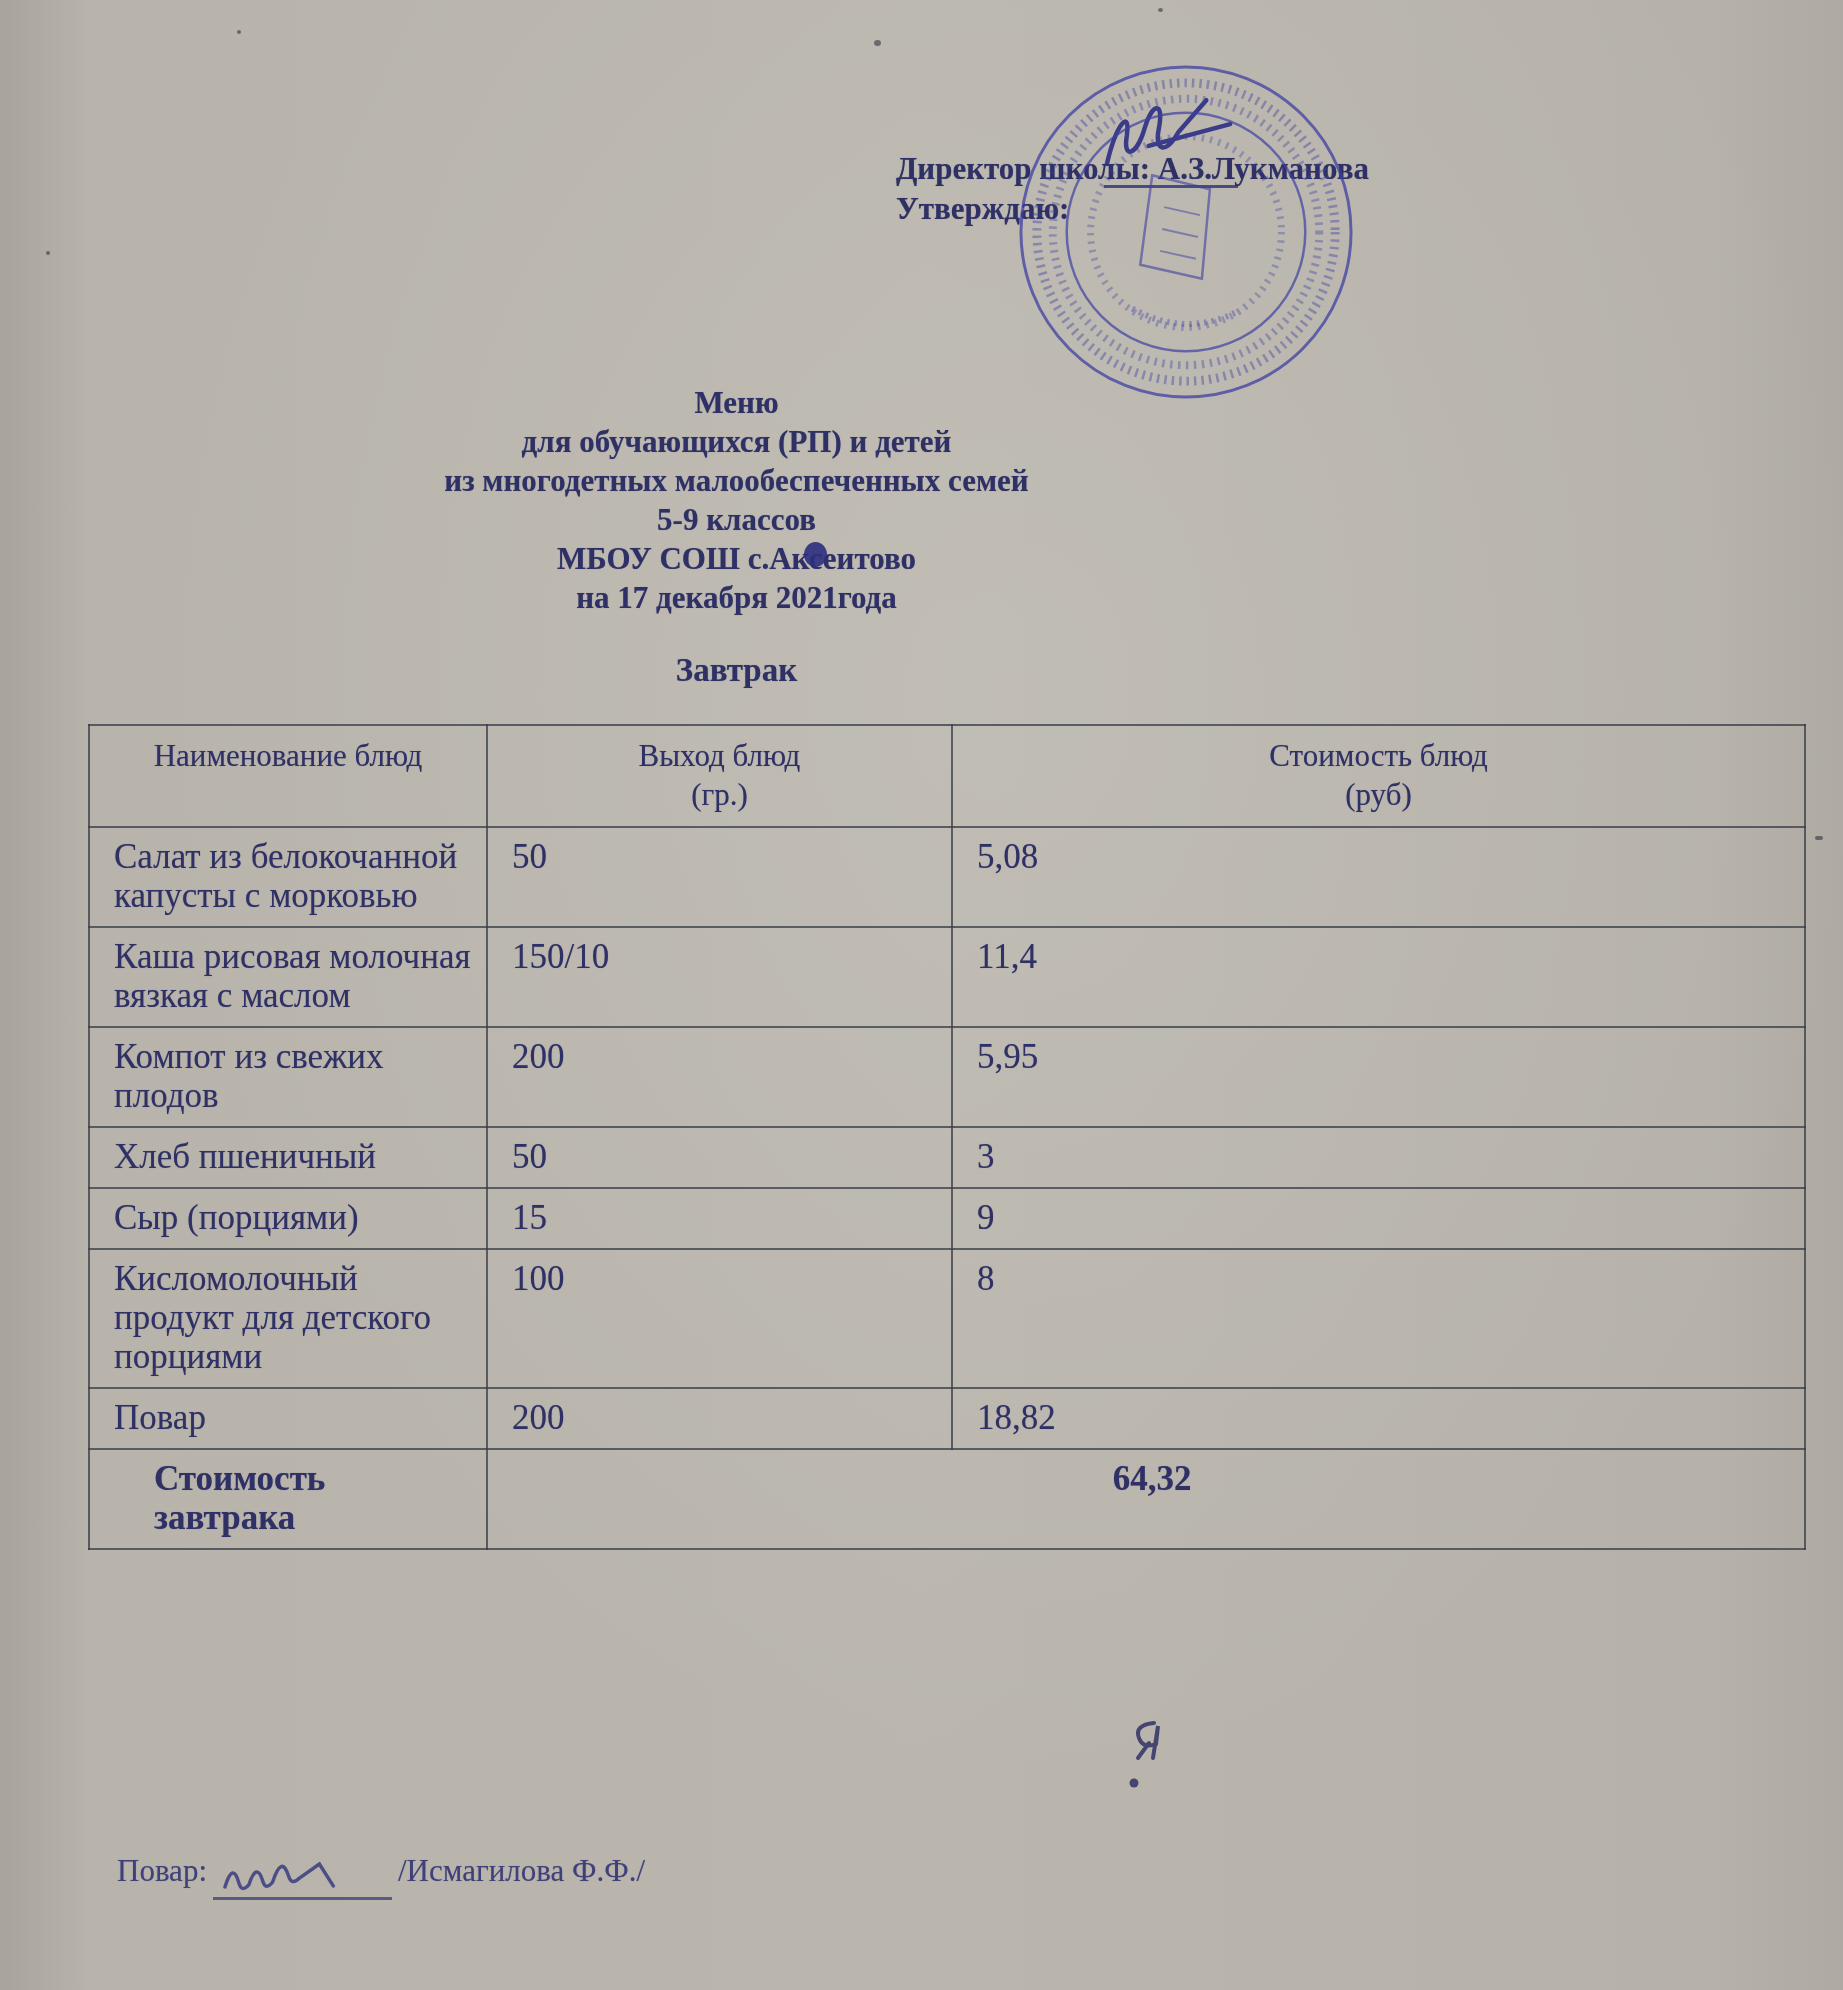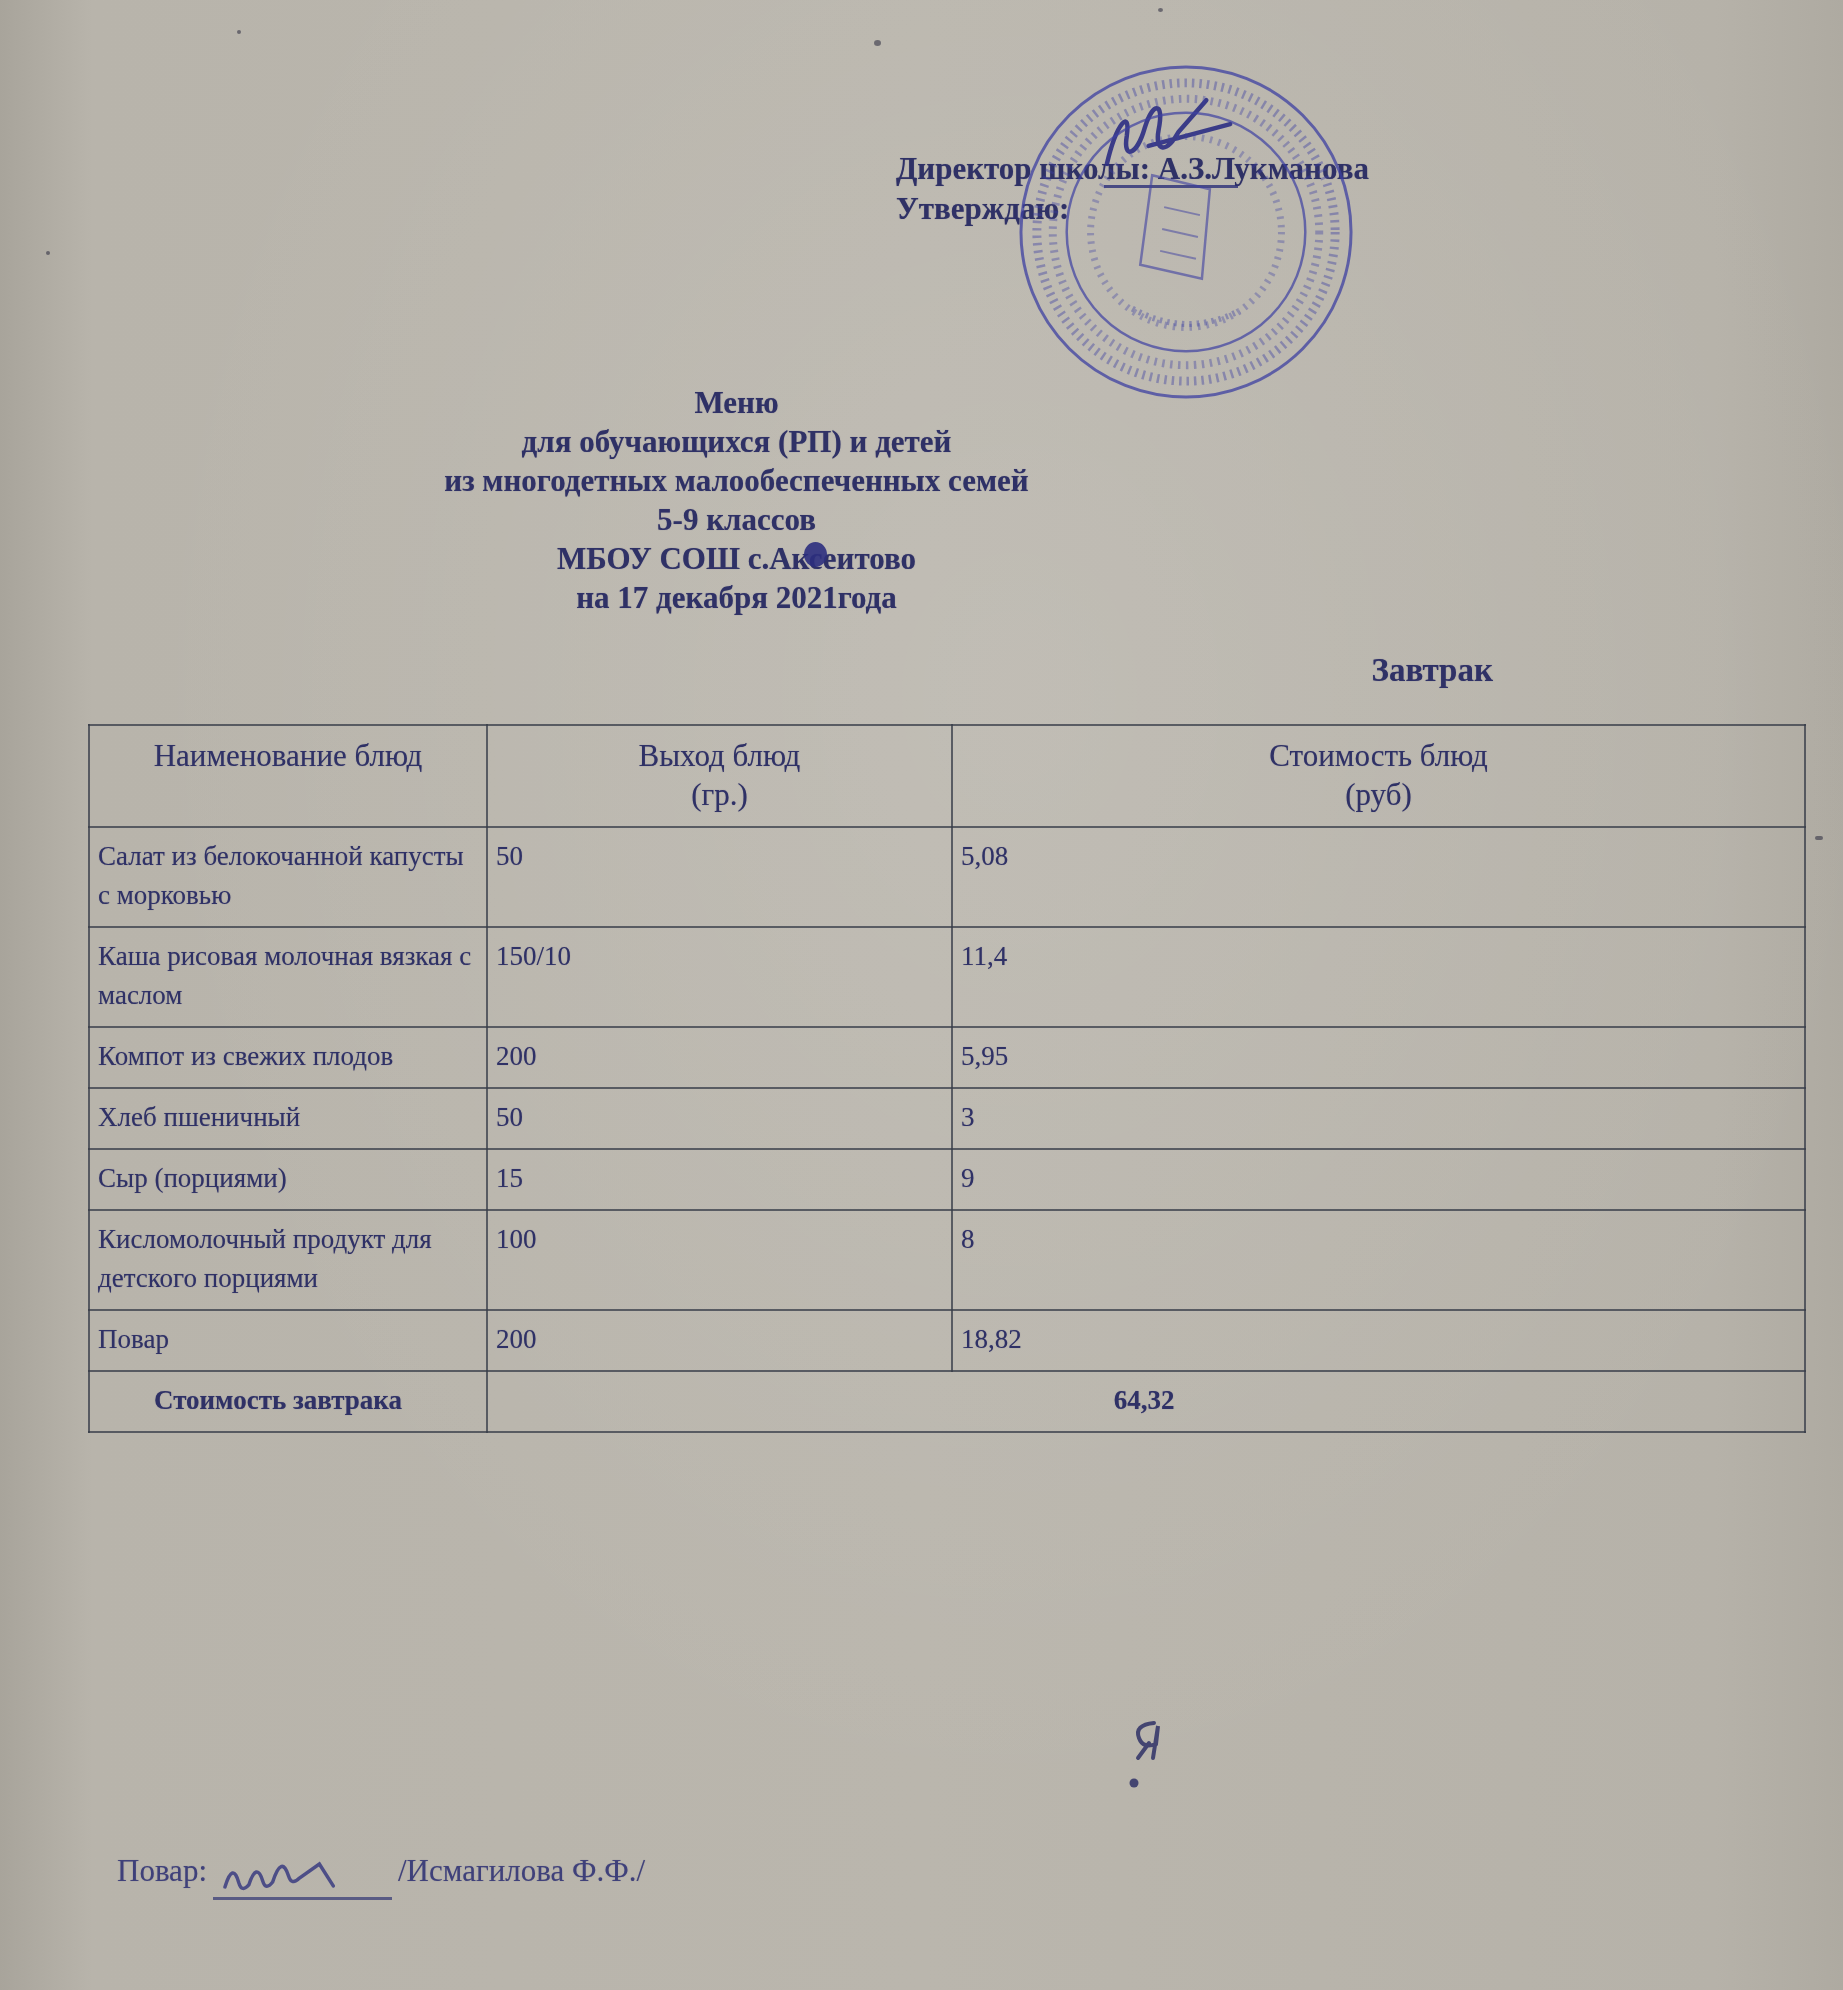--- a/index.html
+++ b/index.html
@@ -22,33 +22,33 @@
   
   .approval { position: absolute; left: 896px; top: 149px; font-weight: bold; font-size: 31px; line-height: 40px; }
   .approve-line { position: absolute; left: 1104px; top: 151px; width: 134px; height: 34px; border-bottom: 3px solid rgba(44,47,120,0.8); }
   .signature-top { position: absolute; left: 1085px; top: 92px; }
 
   
   .stamp { position: absolute; left: 1015px; top: 58px; }
 
   
   .title-block { position: absolute; left: 0; top: 383px; width: 1473px; text-align: center; font-weight: bold; font-size: 31px; line-height: 39px; }
-  .meal-title { position: absolute; left: 0; top: 652px; width: 1473px; text-align: right; font-weight: bold; font-size: 33px; padding-left: 20px; }
+  .meal-title { position: absolute; left: 0; top: 652px; width: 1473px; text-align: center; font-weight: bold; font-size: 33px; }
   .ink-blot { position: absolute; left: 804px; top: 542px; width: 23px; height: 25px; border-radius: 50%; background: #2c2f7e; opacity: 0.9; }
 
   
   table.menu { position: absolute; left: 88px; top: 724px; width: 1718px; border-collapse: collapse; table-layout: fixed; }
   .menu th, .menu td {
     border: 2px solid rgba(55,60,72,0.75);
     vertical-align: top;
     color: #2f3166;
     text-shadow: 0 0 1px rgba(47,49,102,0.4);
   }
   .menu th { font-size: 31px; font-weight: normal; text-align: center; padding: 10px 8px 12px; line-height: 39px; }
-  .menu td { font-size: 27px; font-weight: normal; padding: 9px 12px 11px 8px; line-height: 39px; }
+  .menu td { font-size: 35px; font-weight: normal; padding: 9px 12px 11px 24px; line-height: 39px; }
   .menu td.num { text-align: left; }
   .menu td.total-label { font-weight: bold; padding-left: 64px; }
   .menu td.total-value { font-weight: bold; text-align: center; }
 
   
   .cook-line { position: absolute; left: 117px; top: 1853px; font-size: 31px; display: flex; align-items: flex-start; color: rgba(49,52,116,0.85); text-shadow: 0 0 1px rgba(49,52,116,0.35); }
   .cook-sig-area { position: relative; width: 179px; height: 44px; margin: 0 6px; border-bottom: 3px solid rgba(49,52,116,0.7); }
   .cook-sig-area svg { position: absolute; left: 6px; bottom: 2px; }
 
   .ya-mark { position: absolute; left: 1122px; top: 1713px; }

